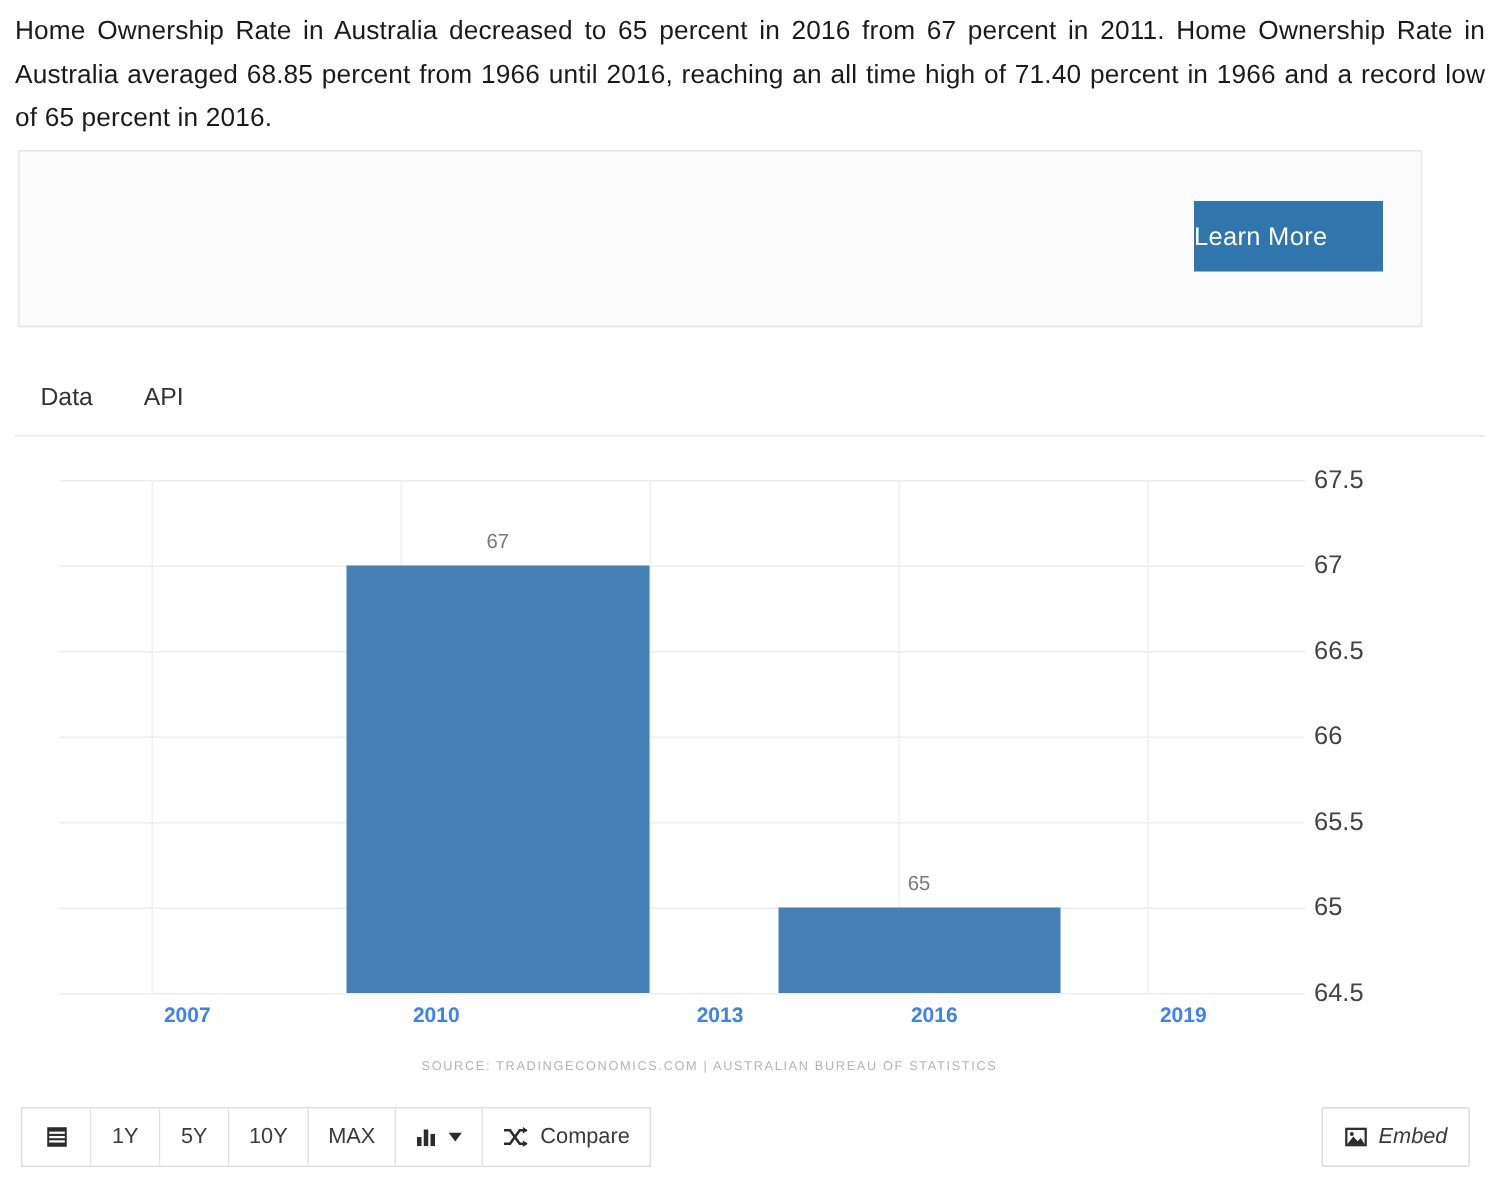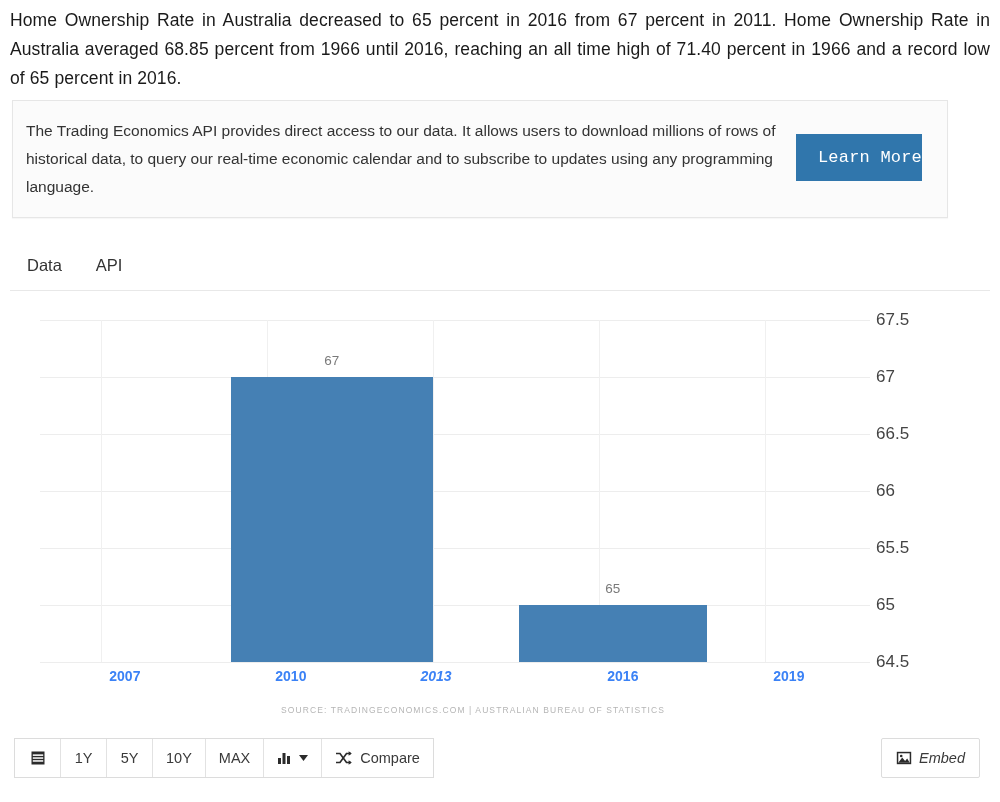--- a/index.html
+++ b/index.html
@@ -48,24 +48,24 @@
   }
   .learn-more {
     position: absolute;
     left: 783px;
     top: 33px;
     width: 126px;
     height: 47px;
     background: #3076ac;
     border: none;
     color: #ffffff;
-    font-family: Liberation Mono, monospace;
+    font-family: Liberation Sans, sans-serif;
     font-size: 17px;
     line-height: 47px;
-    text-align: right;
+    text-align: left;
     cursor: pointer;
     letter-spacing: .2px;
   }
 
   
   .tabs {
     position: absolute;
     left: 10px;
     top: 248px;
     width: 980px;
@@ -209,21 +209,20 @@
   .embed-btn .lbl { margin-left: 7px; }
 
   svg { display: block; }
 </style>
 </head>
 <body>
 
 <div class="intro">Home Ownership Rate in Australia decreased to 65 percent in 2016 from 67 percent in 2011. Home Ownership Rate in Australia averaged 68.85 percent from 1966 until 2016, reaching an all time high of 71.40 percent in 1966 and a record low of 65 percent in 2016.</div>
 
 <div class="api-box">
-  <div class="api-text">The Trading Economics API provides direct access to our data. It allows users to download millions of rows of historical data, to query our real-time economic calendar and to subscribe to updates using any programming language.</div>
   <button class="learn-more">Learn More</button>
 </div>
 
 <div class="tabs">
   <div class="tab">Data</div>
   <div class="tab">API</div>
 </div>
 
 <div class="chart-wrap">
   <div class="plot" id="plot">
@@ -249,21 +248,21 @@
       <div class="ytick" style="top: 77px;">67</div>
       <div class="ytick" style="top: 134px;">66.5</div>
       <div class="ytick" style="top: 191px;">66</div>
       <div class="ytick" style="top: 248px;">65.5</div>
       <div class="ytick" style="top: 305px;">65</div>
       <div class="ytick" style="top: 362px;">64.5</div>
     </div>
   <div id="xticks">
       <div class="xtick" style="left: 100.867px;">2007</div>
       <div class="xtick" style="left: 266.867px;">2010</div>
-      <div class="xtick" style="left: 412px; font-style: italic;">2013</div>
+      <div class="xtick" style="left: 456px;">2013</div>
       <div class="xtick" style="left: 598.867px;">2016</div>
       <div class="xtick" style="left: 764.867px; text-align: right;">2019</div>
     </div>
   <div class="source">SOURCE: TRADINGECONOMICS.COM  |  AUSTRALIAN BUREAU OF STATISTICS</div>
 </div>
 
 <div class="toolbar">
   <div class="tb-btn">
     <span class="glyph">
       <svg width="16" height="16" viewBox="0 0 16 16">

